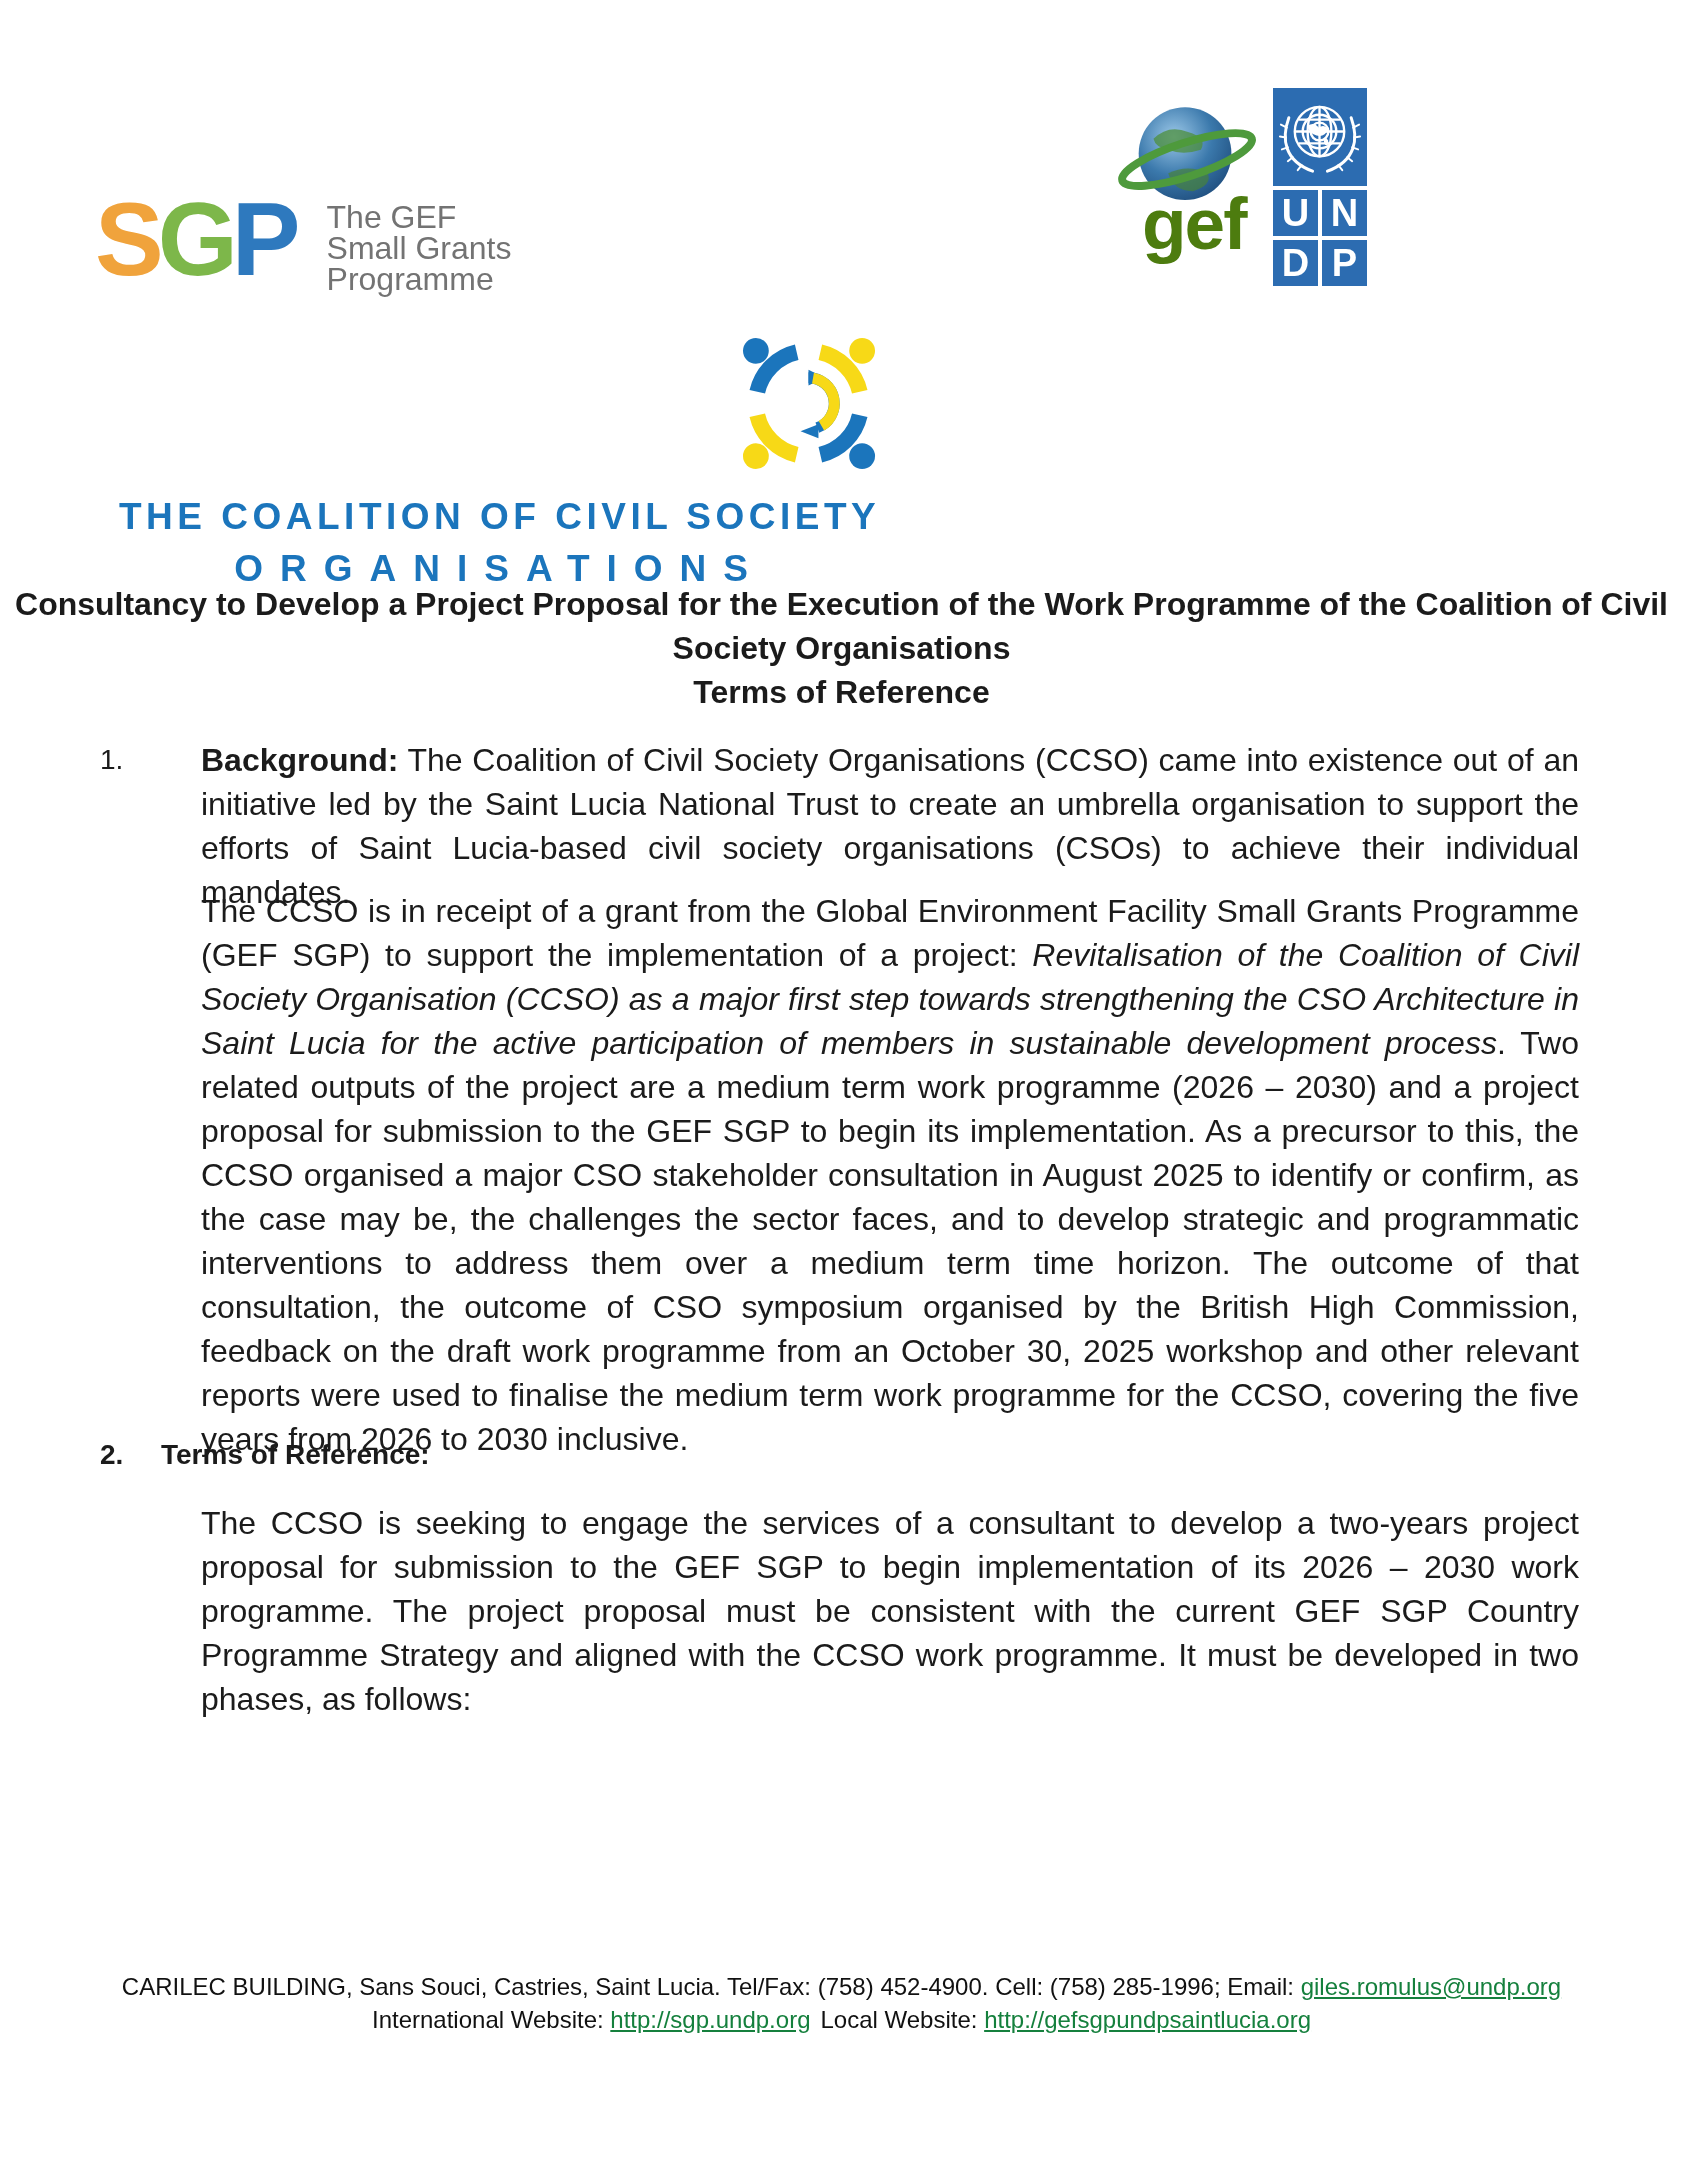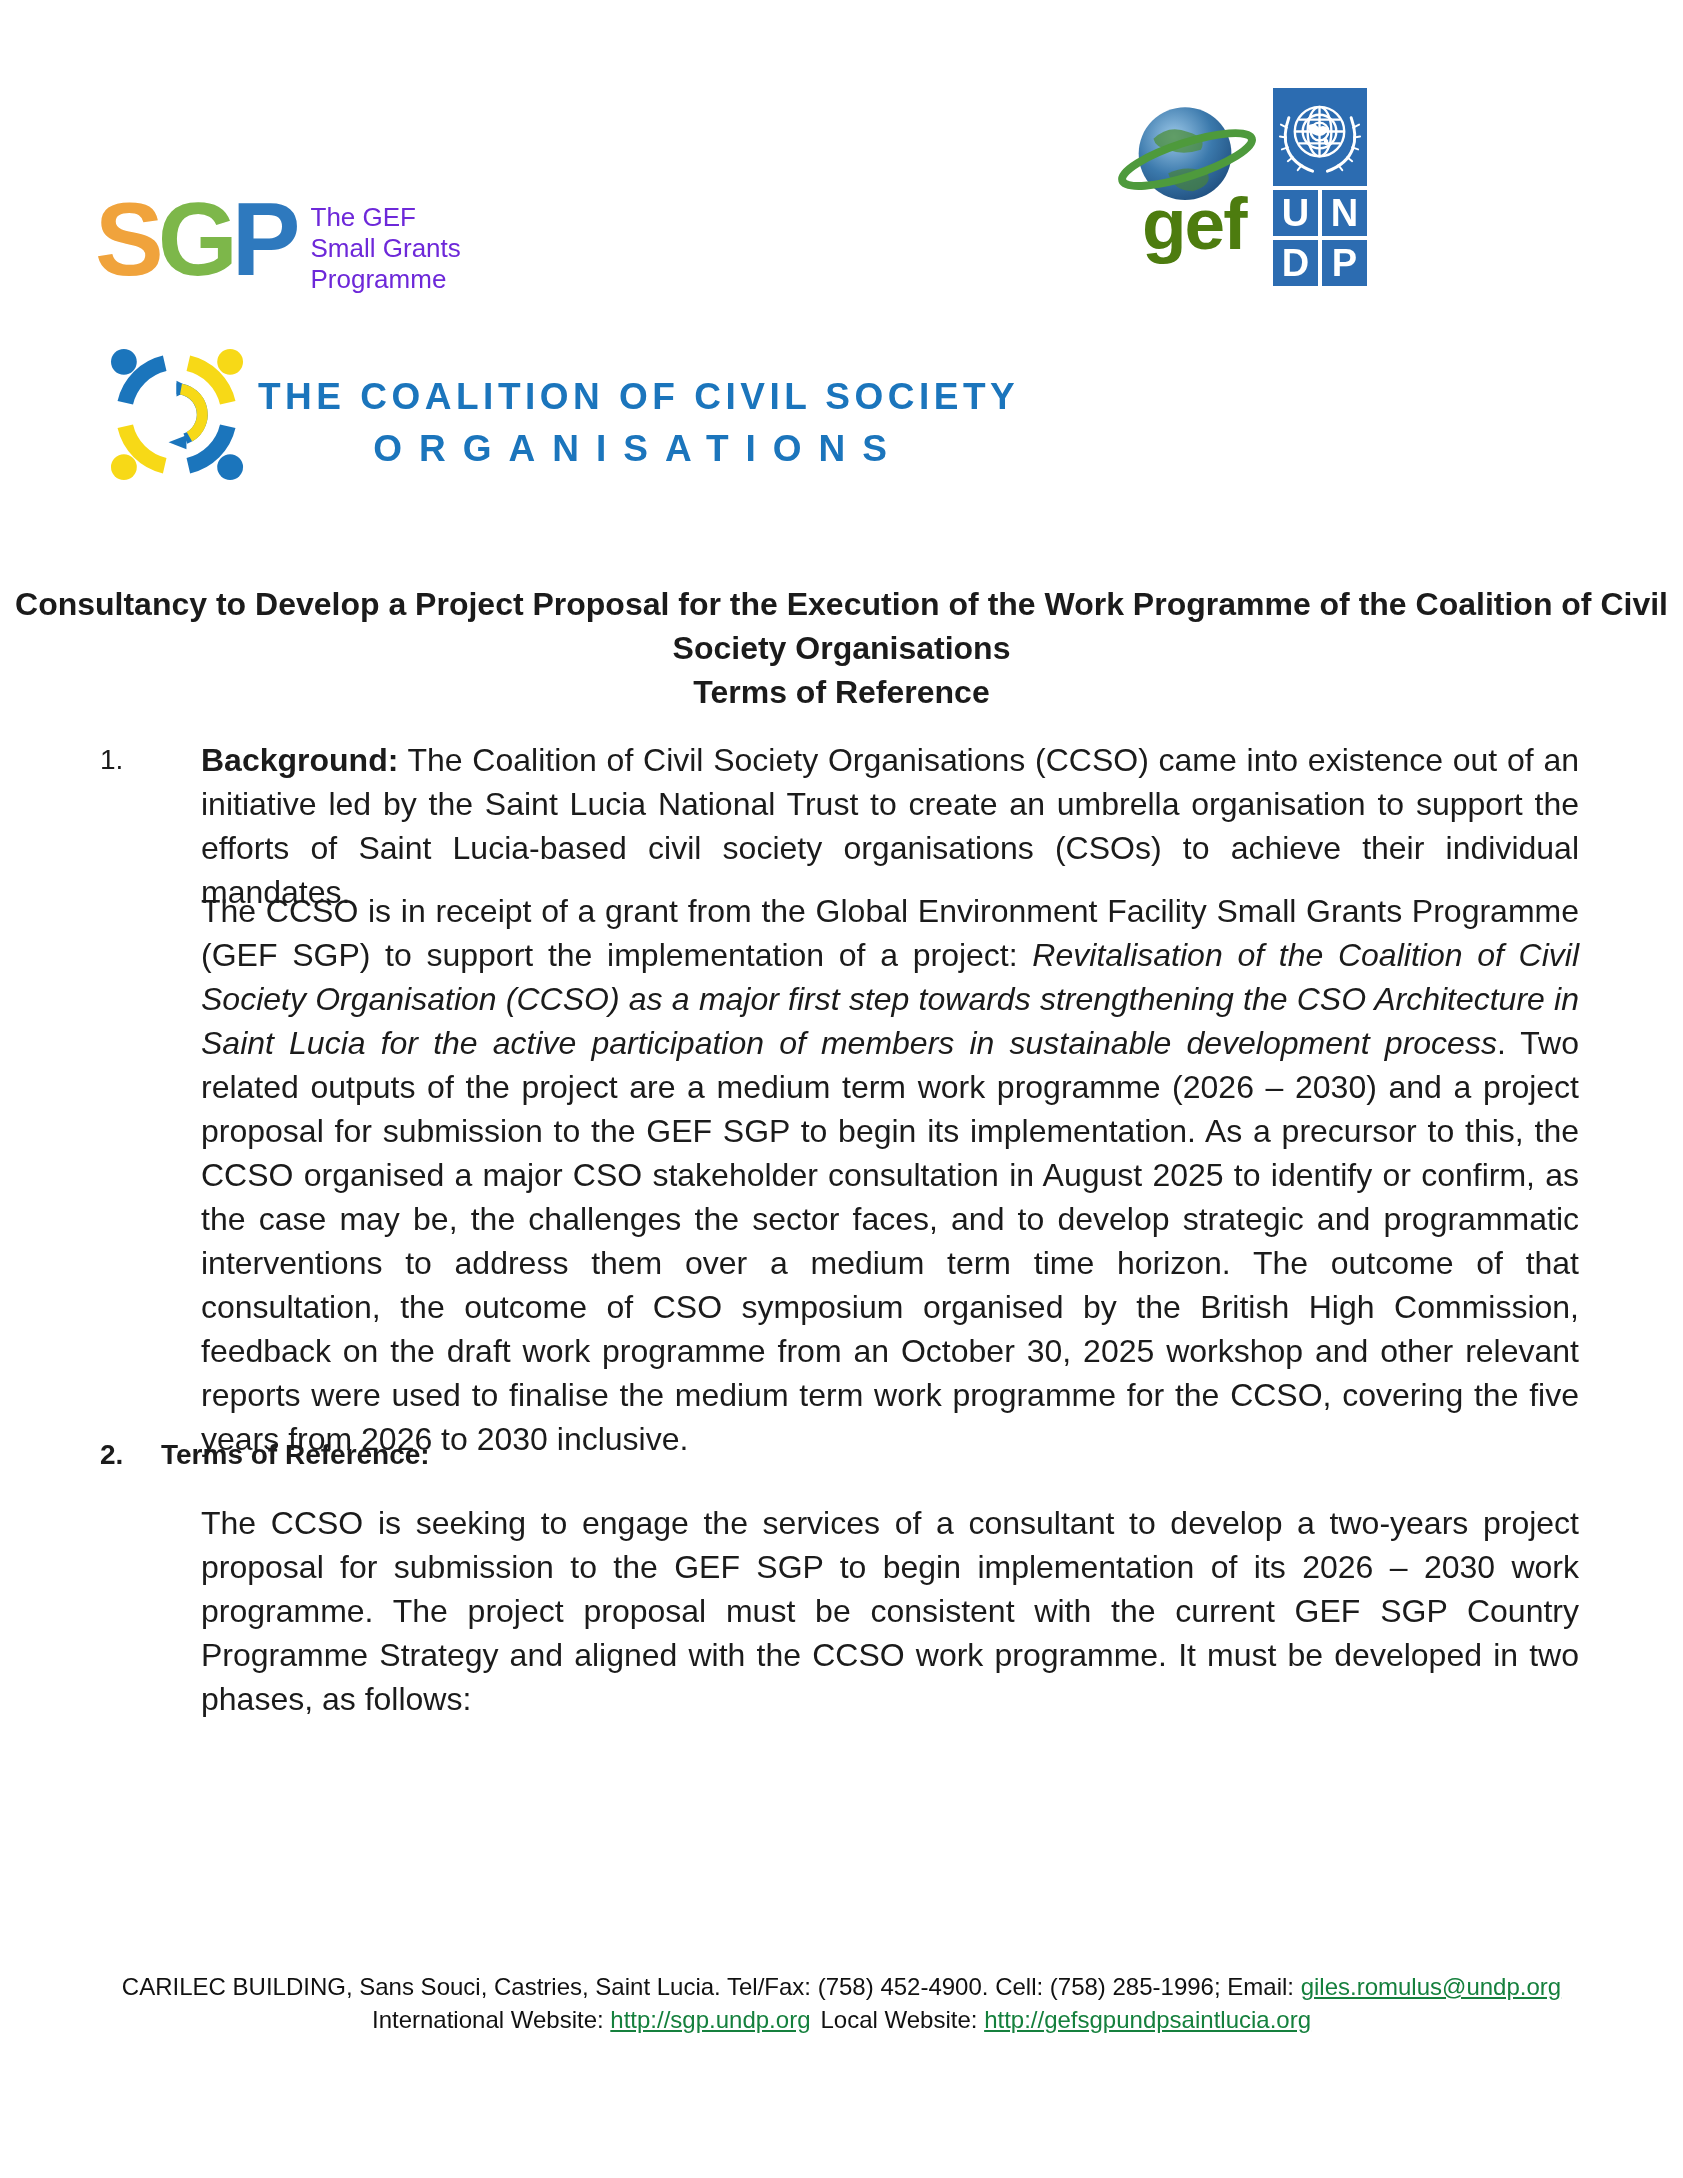--- a/index.html
+++ b/index.html
@@ -7,31 +7,31 @@
     position:relative;width:1683px;height:2178px;background:#ffffff;
     font-family:"Liberation Sans",sans-serif;color:#1b1b1b;overflow:hidden;
     margin:0 auto;
   }
   
   .sgp-logo{position:absolute;left:95px;top:194px;display:flex;align-items:flex-start;}
   .sgp-letters{font-size:103px;font-weight:bold;line-height:91px;letter-spacing:-6px;}
   .sgp-s{color:#F0A33C;}
   .sgp-g{color:#7DB74A;}
   .sgp-p{color:#2E79BE;}
-  .sgp-tagline{margin-left:16px;padding-top:8px;font-size:26px;line-height:31px;color:#6d28d9;}
+  .sgp-tagline{margin-left:32px;padding-top:8px;font-size:32px;line-height:31px;color:#737373;}
   .gef-undp{position:absolute;left:1114px;top:84px;width:257px;height:210px;}
   .gef-logo{position:absolute;left:0;top:0;width:150px;height:208px;}
   .gef-globe{position:absolute;left:0;top:10px;}
   .gef-word{position:absolute;left:28px;top:103px;font-size:73px;font-weight:bold;color:#4d7c0f;letter-spacing:-2px;line-height:73px;}
   .undp-logo{position:absolute;left:159px;top:4px;width:94px;}
   .undp-emblem{width:94px;height:98px;background:#2C6CB1;}
   .undp-grid{margin-top:4px;display:grid;grid-template-columns:1fr 1fr;grid-gap:4px;gap:4px;}
   .undp-cell{height:46px;background:#2C6CB1;color:#ffffff;font-size:38px;font-weight:bold;
              display:flex;align-items:center;justify-content:center;}
-  .ccso-logo{position:absolute;left:109px;top:340px;display:flex;align-items:center;}
+  .ccso-logo{position:absolute;left:109px;top:329px;display:flex;align-items:flex-end;flex-direction:column;}
   .ccso-text{margin-left:10px;padding-top:22px;color:#1B75BC;font-weight:bold;}
   .ccso-line1{font-size:37px;letter-spacing:4.5px;white-space:nowrap;line-height:44px;}
   .ccso-line2{font-size:37px;letter-spacing:17px;text-align:center;line-height:44px;margin-top:8px;}
   
   .doc-title{position:absolute;top:582px;left:0;width:100%;text-align:center;
              font-weight:bold;font-size:32px;line-height:44px;}
   .doc-title div{white-space:nowrap;}
   .para{font-size:32px;line-height:44px;text-align:justify;margin-left:40px;}
   .sec{position:absolute;left:161px;width:1418px;}
   .sec-num{position:absolute;left:-61px;top:0;font-size:28px;line-height:44px;}

